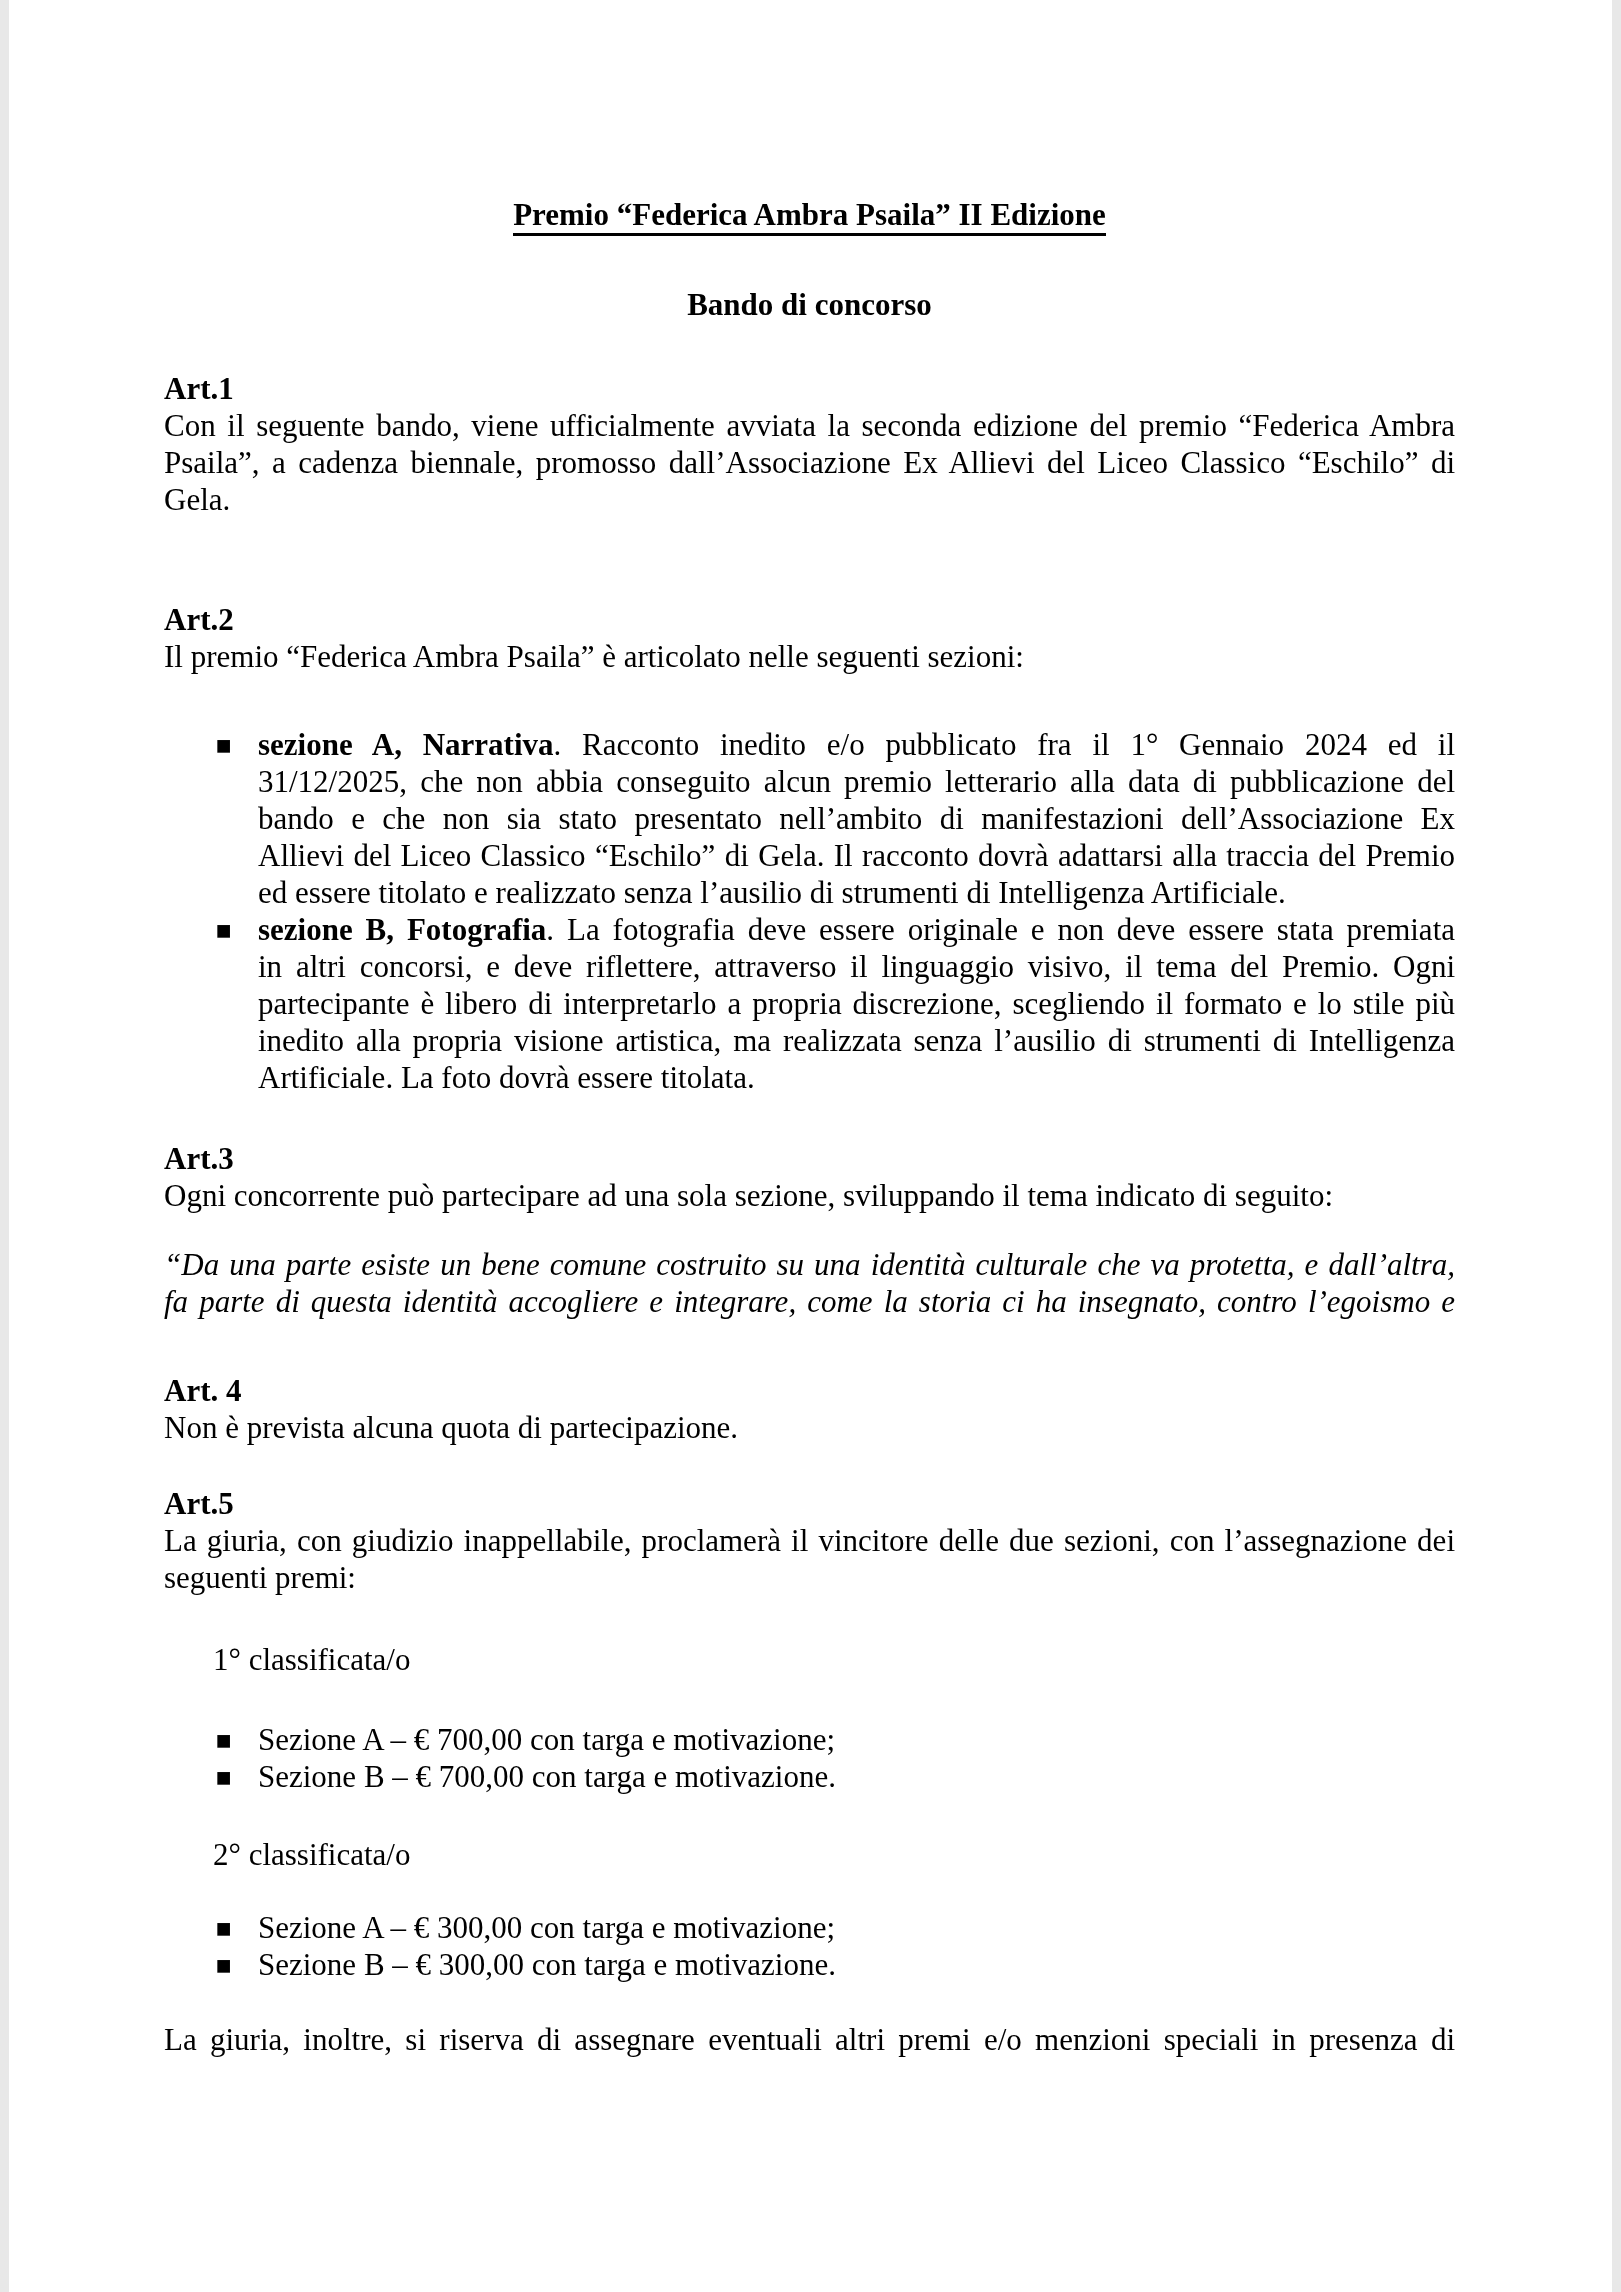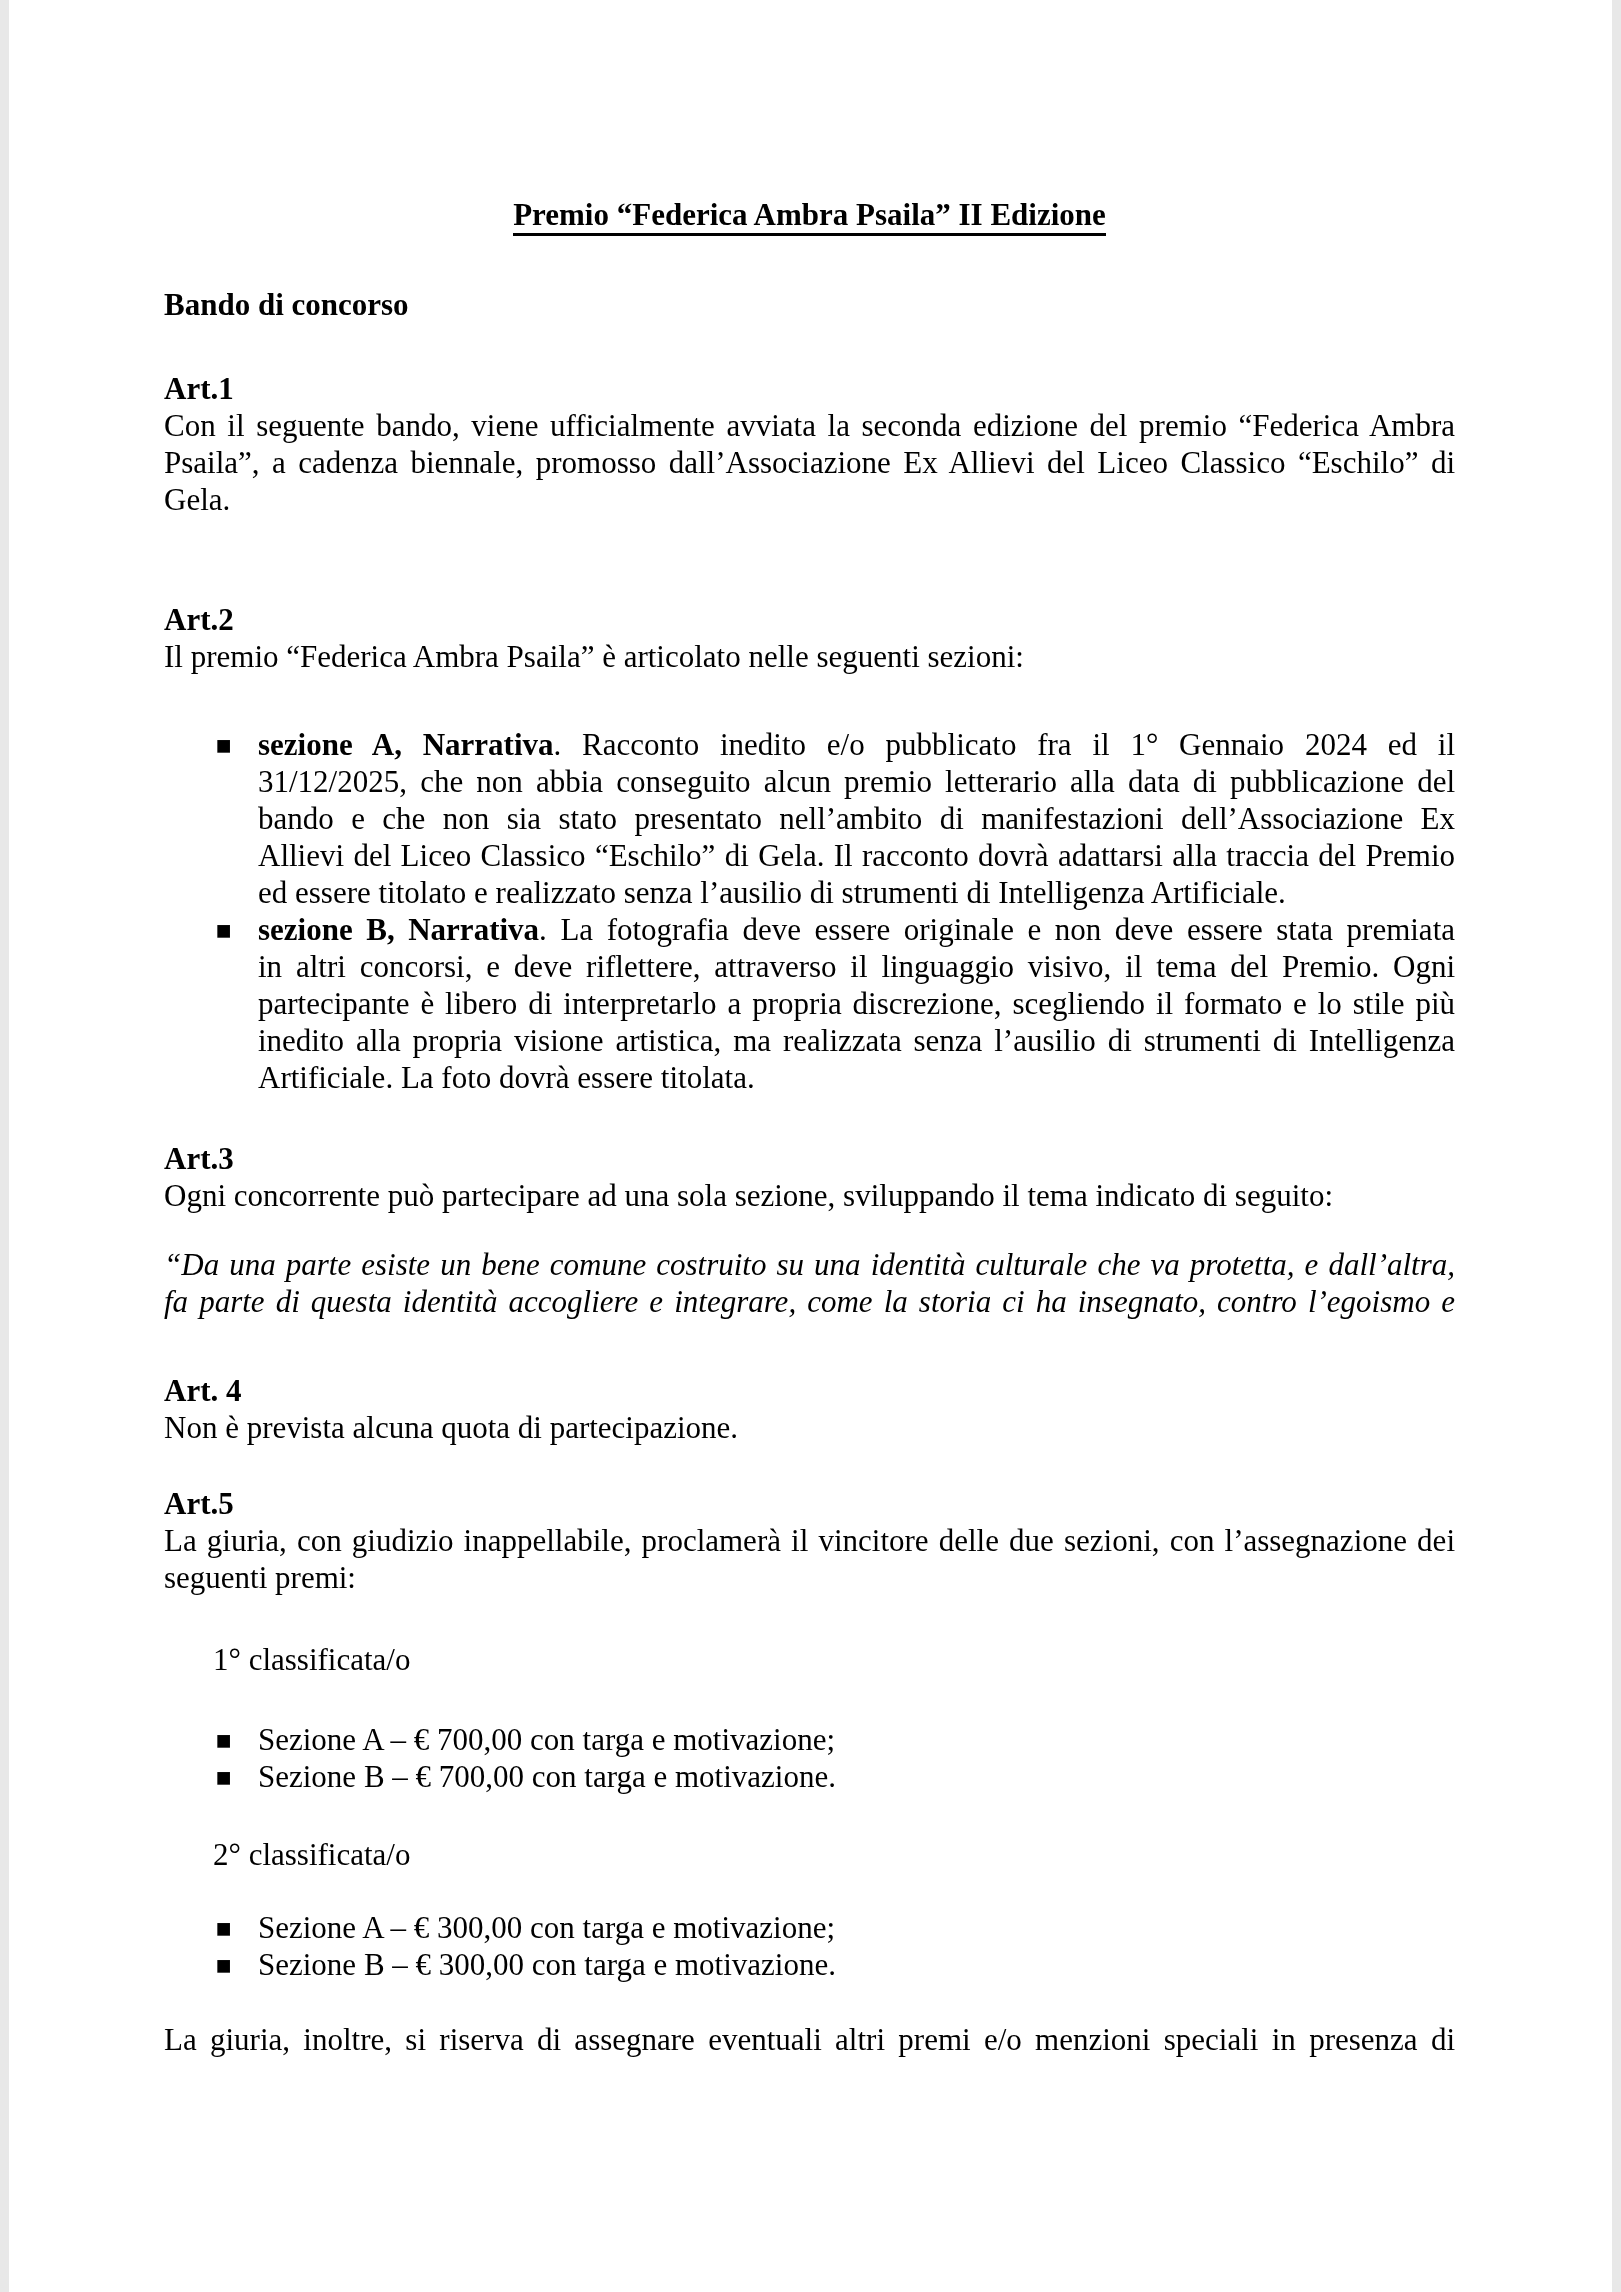--- a/index.html
+++ b/index.html
@@ -11,21 +11,21 @@
     color:#000000;
     font-family:"Liberation Serif","DejaVu Serif",serif;
     font-size:31px;
     line-height:37px;
     padding:196px 157px 0 155px;
     box-sizing:border-box;
     overflow:hidden;
   }
   .doc-title{text-align:center;font-weight:bold;}
   .doc-title .u{border-bottom:3.9px solid #000;padding-bottom:1px;}
-  .doc-subtitle{font-weight:bold;margin-top:53px;}
+  .doc-subtitle{text-align:center;font-weight:bold;margin-top:53px;}
   .block{margin:0;}
   .article-heading{font-weight:bold;text-align:left;}
   .line{text-align:justify;}
   .line.j{text-align-last:justify;}
   .italic .line{font-style:italic;}
   .b{font-weight:bold;}
   .subheading{font-weight:normal;padding-left:49px;}
   .bullet-item{position:relative;padding-left:94px;}
   .bullet-marker{
     position:absolute;left:51px;top:0;
@@ -54,21 +54,21 @@
         <div class="bullet-item">
           <span class="bullet-marker">▪</span>
           <div class="line j"><span class="b">sezione A, Narrativa</span><span>. Racconto inedito e/o pubblicato fra il 1° Gennaio 2024 ed il</span></div>
           <div class="line j"><span>31/12/2025, che non abbia conseguito alcun premio letterario alla data di pubblicazione del</span></div>
           <div class="line j"><span>bando e che non sia stato presentato nell’ambito di manifestazioni dell’Associazione Ex</span></div>
           <div class="line j"><span>Allievi del Liceo Classico “Eschilo” di Gela. Il racconto dovrà adattarsi alla traccia del Premio</span></div>
           <div class="line"><span>ed essere titolato e realizzato senza l’ausilio di strumenti di Intelligenza Artificiale.</span></div>
         </div>
         <div class="bullet-item">
           <span class="bullet-marker">▪</span>
-          <div class="line j"><span class="b">sezione B, Narrativa</span><span>. La fotografia deve essere originale e non deve essere stata premiata</span></div>
+          <div class="line j"><span class="b">sezione B, Fotografia</span><span>. La fotografia deve essere originale e non deve essere stata premiata</span></div>
           <div class="line j"><span>in altri concorsi, e deve riflettere, attraverso il linguaggio visivo, il tema del Premio. Ogni</span></div>
           <div class="line j"><span>partecipante è libero di interpretarlo a propria discrezione, scegliendo il formato e lo stile più</span></div>
           <div class="line j"><span>inedito alla propria visione artistica, ma realizzata senza l’ausilio di strumenti di Intelligenza</span></div>
           <div class="line"><span>Artificiale. La foto dovrà essere titolata.</span></div>
         </div>
       </div>
       <div class="block article" style="margin-top: 44px;">
         <div class="article-heading">Art.3</div>
         <div class="line"><span>Ogni concorrente può partecipare ad una sola sezione, sviluppando il tema indicato di seguito:</span></div>
       </div>

